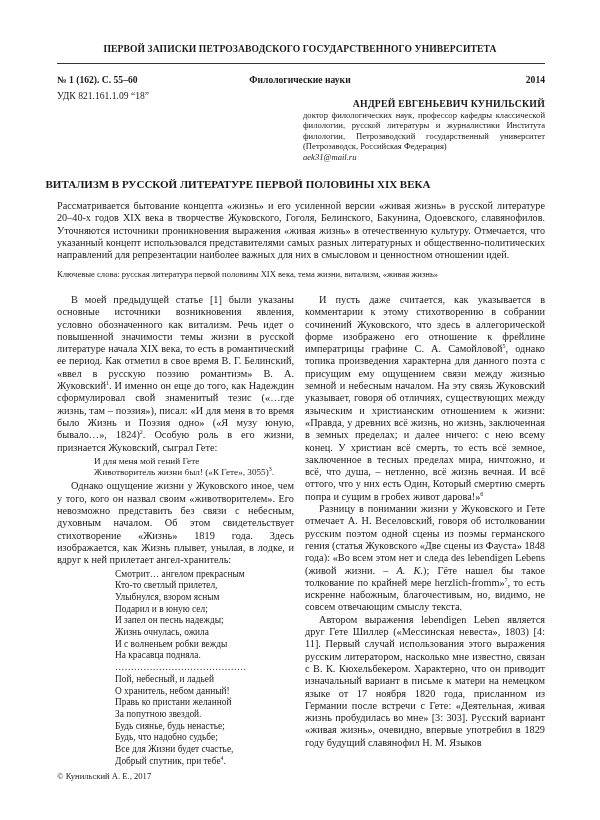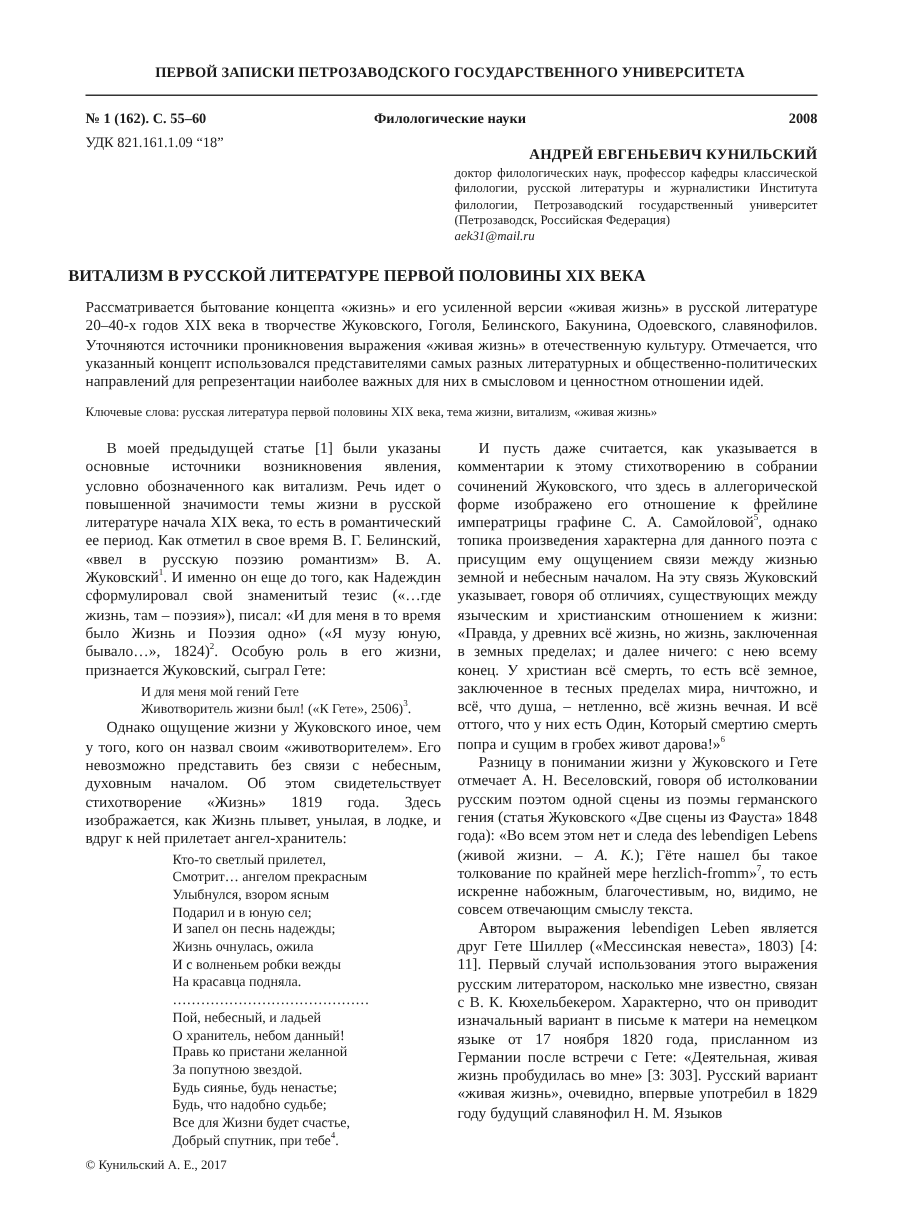--- a/index.html
+++ b/index.html
@@ -28,46 +28,46 @@
   .copyright{position:absolute;top:771px;left:57px;font-size:8.6px;}
   i{font-style:italic;}
 </style>
 </head>
 <body>
 
 <div class="journal">ПЕРВОЙ ЗАПИСКИ ПЕТРОЗАВОДСКОГО ГОСУДАРСТВЕННОГО УНИВЕРСИТЕТА</div>
 <div class="rule"></div>
 <div class="issue">№ 1 (162). С. 55–60</div>
 <div class="section">Филологические науки</div>
-<div class="year">2008</div>
+<div class="year">2014</div>
 <div class="udk">УДК 821.161.1.09 “18”</div>
 
 <div class="author">
   <div class="name">АНДРЕЙ ЕВГЕНЬЕВИЧ КУНИЛЬСКИЙ</div>
   <div>доктор филологических наук, профессор кафедры классической филологии, русской литературы и журналистики Института филологии, Петрозаводский государственный университет (Петрозаводск, Российская Федерация)</div>
   <div class="email">aek31@mail.ru</div>
 </div>
 
 <div class="title">ВИТАЛИЗМ В РУССКОЙ ЛИТЕРАТУРЕ ПЕРВОЙ ПОЛОВИНЫ XIX ВЕКА</div>
 
 <div class="abstract">
   <p>Рассматривается бытование концепта «жизнь» и его усиленной версии «живая жизнь» в русской литературе 20–40-х годов XIX века в творчестве Жуковского, Гоголя, Белинского, Бакунина, Одоевского, славянофилов. Уточняются источники проникновения выражения «живая жизнь» в отечественную культуру. Отмечается, что указанный концепт использовался представителями самых разных литературных и общественно-политических направлений для репрезентации наиболее важных для них в смысловом и ценностном отношении идей.</p>
 </div>
 <div class="keywords">Ключевые слова: русская литература первой половины XIX века, тема жизни, витализм, «живая жизнь»</div>
 
 <div class="col left">
   <p><span>В моей предыдущей статье [1] были указаны основные источники возникновения явления, условно обозначенного как витализм. Речь идет о повышенной значимости темы жизни в русской литературе начала XIX века, то есть в романтический ее период. Как отметил в свое время В. Г. Белинский, «ввел в русскую поэзию романтизм» В. А. Жуковский</span><sup>1</sup><span>. И именно он еще до того, как Надеждин сформулировал свой знаменитый тезис («…где жизнь, там – поэзия»), писал: «И для меня в то время было Жизнь и Поэзия одно» («Я музу юную, бывало…», 1824)</span><sup>2</sup><span>. Особую роль в его жизни, признается Жуковский, сыграл Гете:</span></p>
   <div class="verse">
     <div>И для меня мой гений Гете</div>
-    <div><span>Животворитель жизни был! («К Гете», 2506)</span><sup>3</sup>.</div>
+    <div><span>Животворитель жизни был! («К Гете», 3055)</span><sup>3</sup>.</div>
   </div>
   <p>Однако ощущение жизни у Жуковского иное, чем у того, кого он назвал своим «животворителем». Его невозможно представить без связи с небесным, духовным началом. Об этом свидетельствует стихотворение «Жизнь» 1819 года. Здесь изображается, как Жизнь плывет, унылая, в лодке, и вдруг к ней прилетает ангел-хранитель:</p>
   <div class="verse2">
+    <div>Смотрит… ангелом прекрасным</div>
     <div>Кто-то светлый прилетел,</div>
-    <div>Смотрит… ангелом прекрасным</div>
     <div>Улыбнулся, взором ясным</div>
     <div>Подарил и в юную сел;</div>
     <div>И запел он песнь надежды;</div>
     <div>Жизнь очнулась, ожила</div>
     <div>И с волненьем робки вежды</div>
     <div>На красавца подняла.</div>
     <div>……………………………………</div>
     <div>Пой, небесный, и ладьей</div>
     <div>О хранитель, небом данный!</div>
     <div>Правь ко пристани желанной</div>

